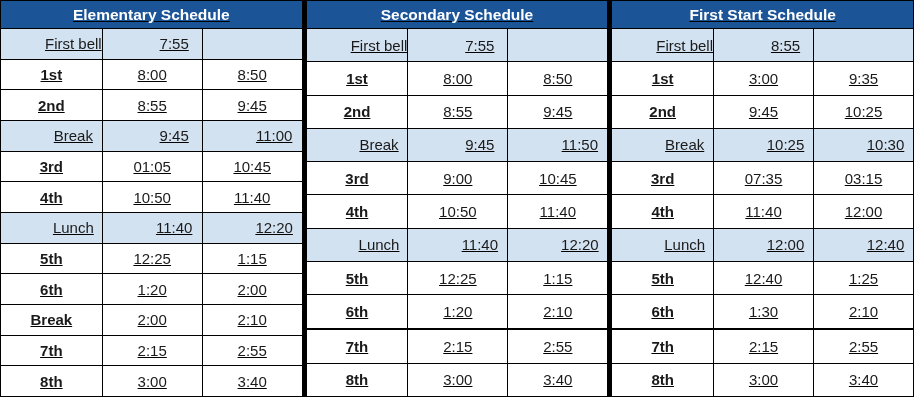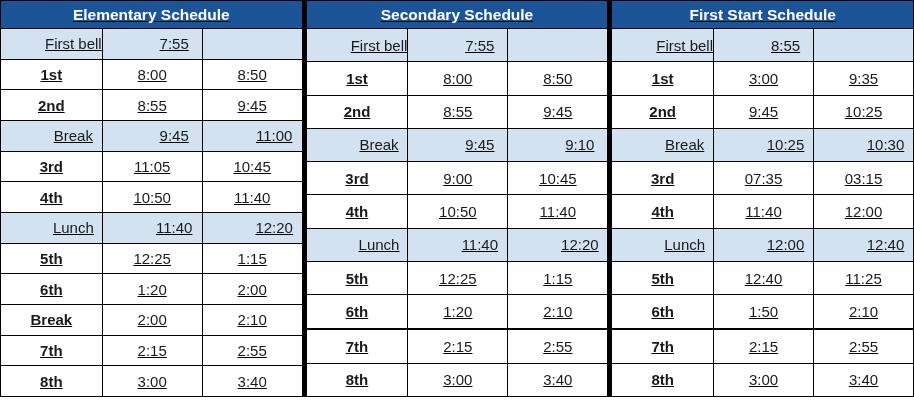--- a/index.html
+++ b/index.html
@@ -90,21 +90,21 @@
           <td>8:55</td>
           <td>9:45</td>
         </tr>
         <tr class="hl">
           <td>Break</td>
           <td>9:45</td>
           <td>11:00</td>
         </tr>
         <tr class="bold-label">
           <td>3rd</td>
-          <td>11:05</td>
+          <td>01:05</td>
           <td>10:45</td>
         </tr>
         <tr class="bold-label">
           <td>4th</td>
           <td>10:50</td>
           <td>11:40</td>
         </tr>
         <tr class="hl">
           <td>Lunch</td>
           <td>11:40</td>
@@ -161,21 +161,21 @@
           <td>8:50</td>
         </tr>
         <tr class="bold-label">
           <td>2nd</td>
           <td>8:55</td>
           <td>9:45</td>
         </tr>
         <tr class="hl">
           <td>Break</td>
           <td>9:45</td>
-          <td>9:10</td>
+          <td>11:50</td>
         </tr>
         <tr class="bold-label">
           <td>3rd</td>
           <td>9:00</td>
           <td>10:45</td>
         </tr>
         <tr class="bold-label">
           <td>4th</td>
           <td>10:50</td>
           <td>11:40</td>
@@ -256,25 +256,25 @@
           <td>12:00</td>
         </tr>
         <tr class="hl">
           <td>Lunch</td>
           <td>12:00</td>
           <td>12:40</td>
         </tr>
         <tr class="bold-label">
           <td>5th</td>
           <td>12:40</td>
-          <td>11:25</td>
+          <td>1:25</td>
         </tr>
         <tr class="bold-label">
           <td>6th</td>
-          <td>1:50</td>
+          <td>1:30</td>
           <td>2:10</td>
         </tr>
         <tr>
           <td></td>
           <td></td>
           <td></td>
         </tr>
         <tr class="bold-label">
           <td>7th</td>
           <td>2:15</td>

